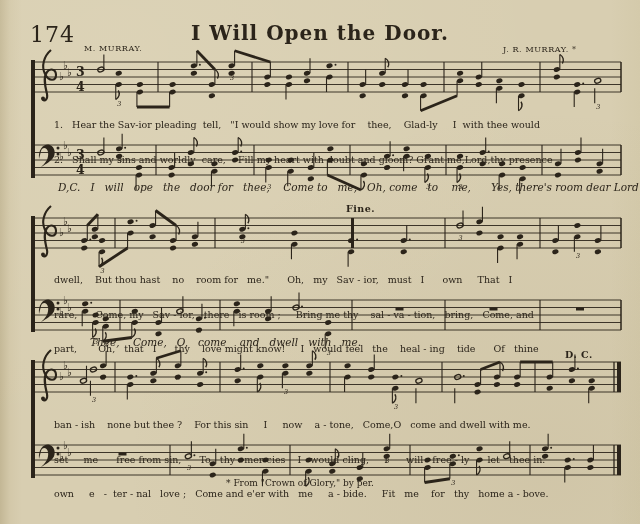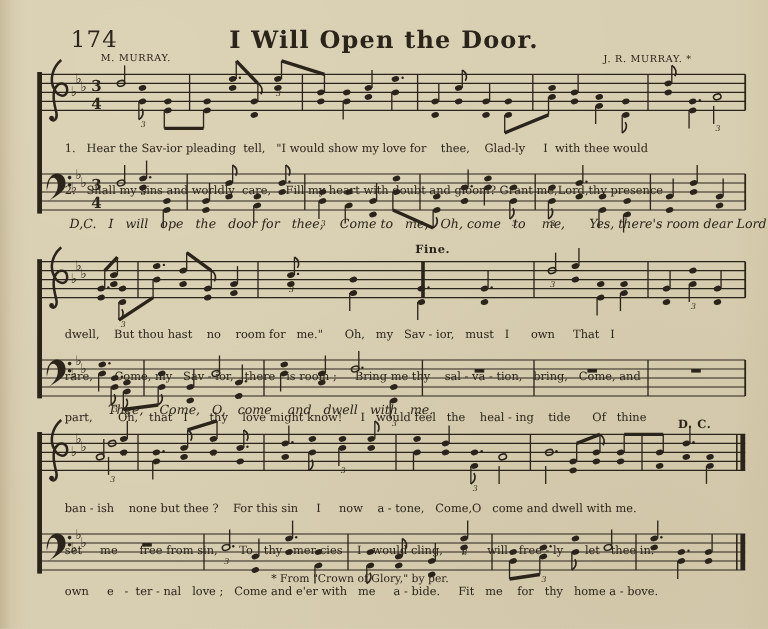--- a/index.html
+++ b/index.html
@@ -7,21 +7,21 @@
     position:relative;width:640px;height:524px;overflow:hidden;
     background:
       radial-gradient(ellipse at 18% 10%, rgba(255,250,230,0.10), rgba(0,0,0,0) 60%),
       radial-gradient(ellipse at 85% 90%, rgba(120,100,60,0.08), rgba(0,0,0,0) 55%),
       linear-gradient(90deg, #c3b795 0px, #d3c8a9 10px, #d8ceb1 22px, #d8ceb1 610px, #d4caab 640px),
       #d8ceb1;
     font-family:"DejaVu Serif", serif;
     color:#2b241a;
   }
   .abs{position:absolute;}
-  .pageno{left:30px;top:22px;font-size:19px;letter-spacing:1px;margin-left:29px;}
+  .pageno{left:30px;top:22px;font-size:22px;letter-spacing:1px;}
   .title{left:0;top:21px;width:640px;text-align:center;font-size:20px;font-weight:bold;letter-spacing:1px;}
   .credit{font-size:8px;letter-spacing:0.6px;}
   .credit-left{left:84px;top:44px;}
   .credit-right{left:503px;top:45px;text-align:right;}
   .brace{width:4px;background:#2b241a;left:31px;}
   .staff{left:30px;overflow:visible;}
   .verses{left:30px;width:600px;white-space:pre;font-size:9.5px;line-height:11.5px;}
   .verses div{white-space:pre;}
   .chorus{left:30px;width:600px;white-space:pre;font-style:italic;font-size:10.5px;}
   .marking{font-weight:bold;font-size:9.5px;letter-spacing:0.5px;}

